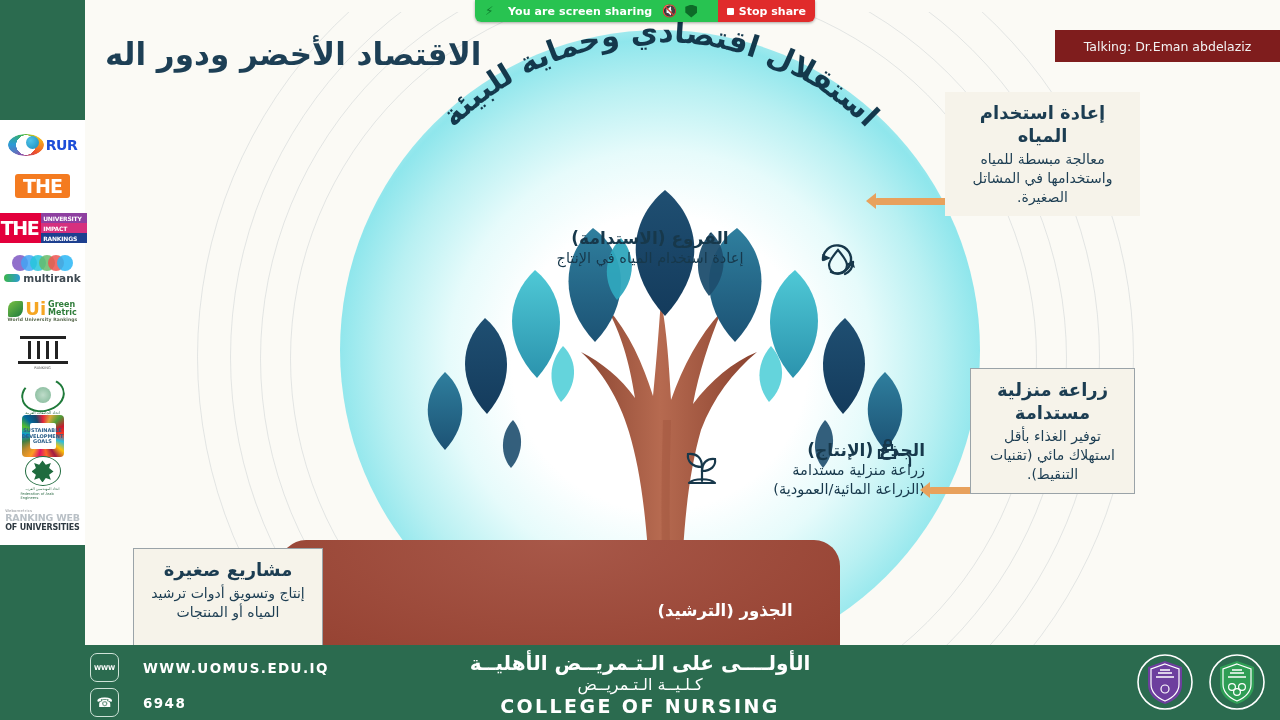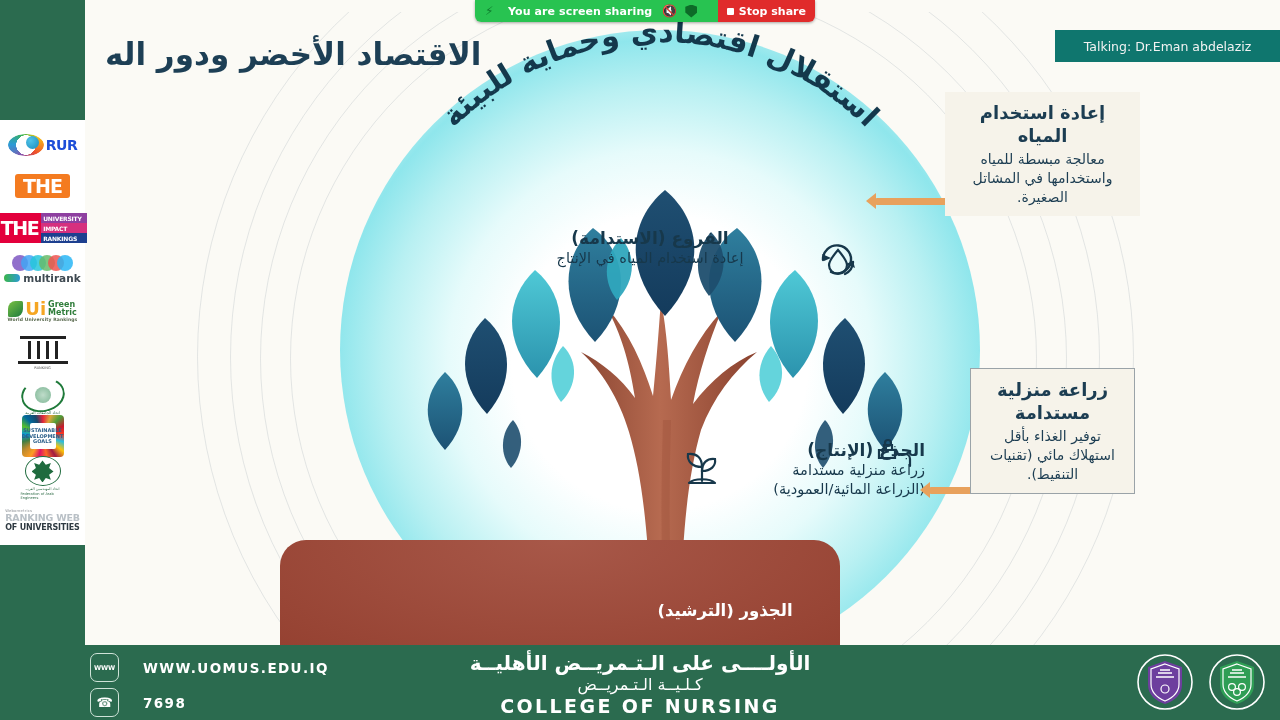--- a/index.html
+++ b/index.html
@@ -14,21 +14,21 @@
   .sb-ico{width:13px;height:13px;display:inline-block;position:relative;flex:none;}
   .bolt-ico{color:#0e7a2d;font-size:12px;line-height:13px;font-weight:bold;}
   .mic-ico{color:#0d5c24;font-size:12px;line-height:13px;}
   .shield-ico{width:12px;height:13px;background:#0d6b28;
     clip-path:polygon(50% 0,100% 18%,100% 62%,50% 100%,0 62%,0 18%);}
   .stop-share{background:#e02b2b;display:flex;align-items:center;gap:5px;padding:8px 9px;}
   .stop-sq{width:7px;height:7px;background:#fff;border-radius:1px;}
   .stop-label{color:#fff;font-size:11px;font-weight:bold;white-space:nowrap;}
 
   
-  .talking-badge{position:absolute;top:30px;left:1055px;width:225px;height:32px;background:#0f766e;
+  .talking-badge{position:absolute;top:30px;left:1055px;width:225px;height:32px;background:#7f1d1d;
     display:flex;align-items:center;justify-content:center;z-index:60;}
   .talking-badge span{color:#f2f2f2;font-size:12.5px;white-space:nowrap;}
 
   
   .rail{position:absolute;left:0;top:0;width:85px;height:645px;background:#2b6b4f;z-index:30;}
   .rail-strip{position:absolute;left:0;top:120px;width:85px;height:425px;background:#ffffff;
     display:flex;flex-direction:column;align-items:center;justify-content:space-between;padding:4px 0;box-sizing:border-box;}
   .logo{width:78px;height:42px;display:flex;align-items:center;justify-content:center;position:relative;}
 
   .rur{display:flex;align-items:center;gap:2px;}
@@ -293,20 +293,24 @@
         <div class="h">إعادة استخدام المياه</div>
         <div class="p">معالجة مبسطة للمياه واستخدامها في المشاتل الصغيرة.</div>
       </div>
 
       <div class="arrow ar-farm"></div>
       <div class="callout co-farm">
         <div class="h">زراعة منزلية مستدامة</div>
         <div class="p">توفير الغذاء بأقل استهلاك مائي (تقنيات التنقيط).</div>
       </div>
 
+      <div class="callout co-proj">
+        <div class="h">مشاريع صغيرة</div>
+        <div class="p">إنتاج وتسويق أدوات ترشيد المياه أو المنتجات</div>
+      </div>
 
       <div class="top-round"></div>
     </div>
   </div>
 
   <div class="rail">
     <div class="rail-strip">
 
       <div class="logo">
         <div class="rur">
@@ -414,21 +418,21 @@
   <div class="banner">
     <div class="b-contact">
       <div class="b-row">
         <span class="b-ico">
             <span class="www">WWW</span>
           </span>
         <span class="b-txt">WWW.UOMUS.EDU.IQ</span>
       </div>
       <div class="b-row">
         <span class="b-ico">☎</span>
-        <span class="b-txt">7698</span>
+        <span class="b-txt">6948</span>
       </div>
     </div>
 
     <div class="b-center">
       <div class="b-ar1">الأولــــى على الـتـمريــض الأهليــة</div>
       <div class="b-ar2">كـلـيــة الـتـمريــض</div>
       <div class="b-en">COLLEGE OF NURSING</div>
     </div>
 
     <div class="crests">

